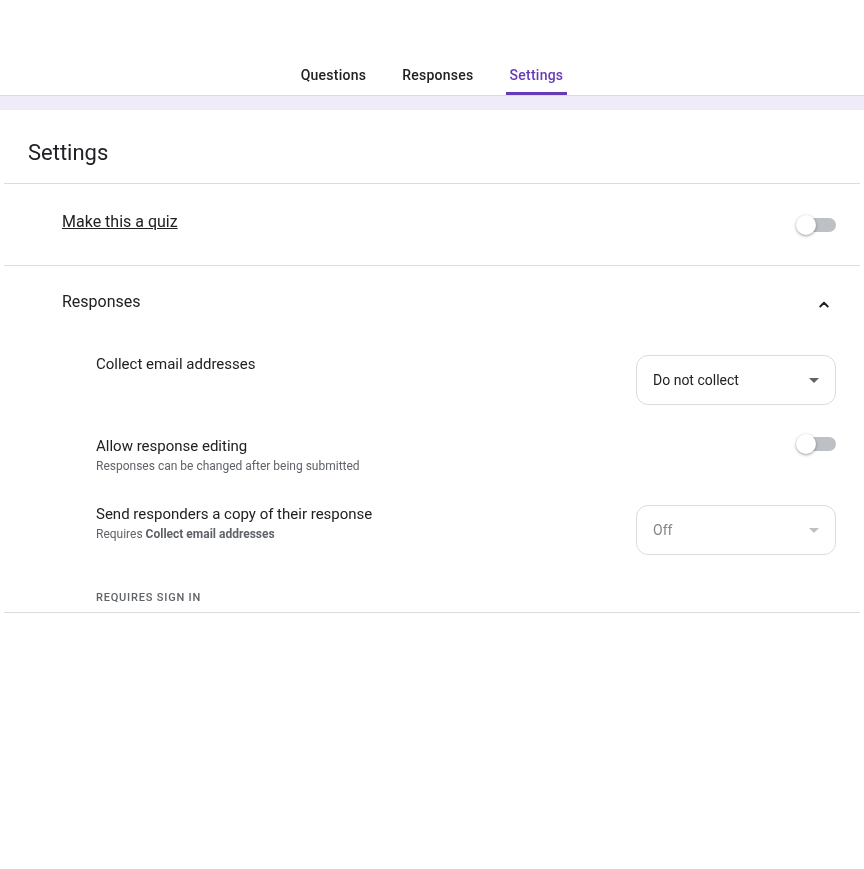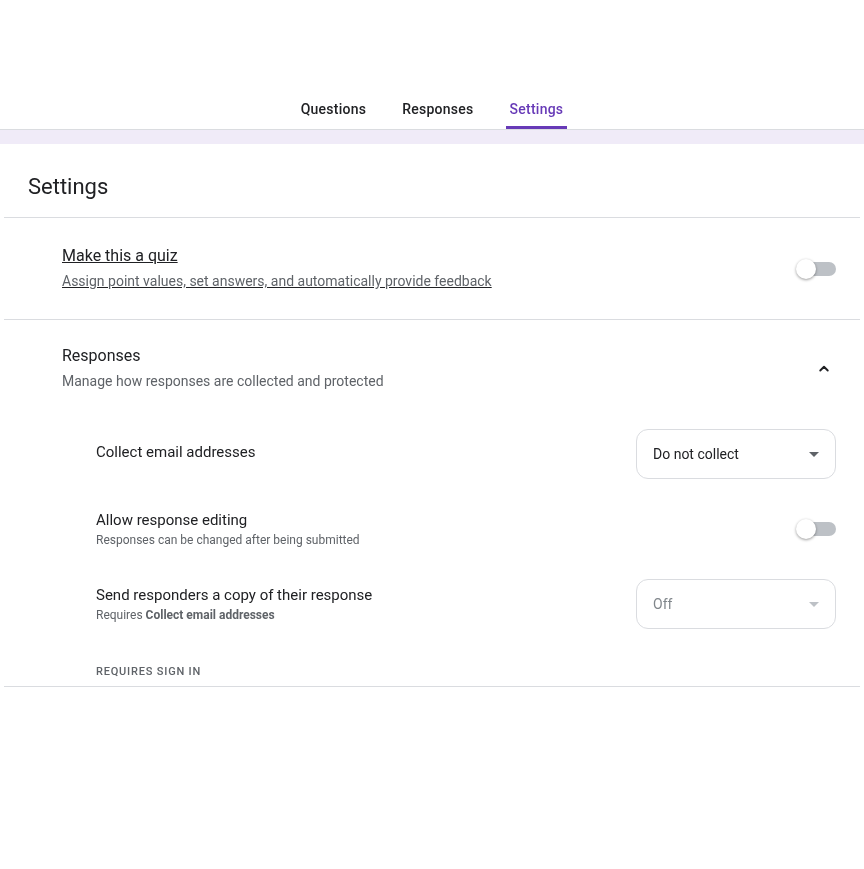--- a/index.html
+++ b/index.html
@@ -11,21 +11,21 @@
       font-family: Roboto, Arial, sans-serif;
       background: #fff;
       width: 864px;
       height: 869px;
       overflow: hidden;
       color: #202124;
     }
     .tabs-container {
       display: flex;
       justify-content: center;
-      height: 130px;
+      height: 96px;
       align-items: flex-end;
       border-bottom: 1px solid #dadce0;
       background: #fff;
     }
     .tabs {
       display: flex;
       gap: 28px;
     }
     .tab {
       font-size: 14px;
@@ -107,21 +107,20 @@
       align-items: center;
       justify-content: center;
     }
     .sub-rows {
       padding: 0 24px 0 58px;
       border-bottom: 1px solid #dadce0;
     }
     .sub-row {
       display: flex;
       justify-content: space-between;
-      align-items: center;
       padding: 16px 0 16px 34px;
     }
     .sub-row-title {
       font-size: 14px;
       font-weight: 400;
       color: #202124;
       margin-bottom: 4px;
     }
     .sub-row-desc {
       font-size: 12px;
@@ -197,31 +196,29 @@
 
 <div class="shadow-strip"></div>
 
 <div class="content-card">
 
   <div class="section-title">Settings</div>
 
   <div class="row top-section">
     <div class="row-text">
       <div class="row-title heading">Make this a quiz</div>
-      <div class="row-desc">Assign point values, set answers, and automatically provide feedback</div>
     </div>
     <div class="toggle">
       <div class="toggle-knob"></div>
     </div>
   </div>
 
   <div class="expandable-row">
     <div class="row-text">
       <div class="section-heading">Responses</div>
-      <div class="row-desc">Manage how responses are collected and protected</div>
     </div>
     <div class="chevron">
       <svg width="18" height="18" viewBox="0 0 24 24">
           <path d="M7 14l5-5 5 5" stroke="#202124" stroke-width="2.5" fill="none" stroke-linecap="round" stroke-linejoin="round"></path>
         </svg>
     </div>
   </div>
 
   <div class="sub-rows">
 

